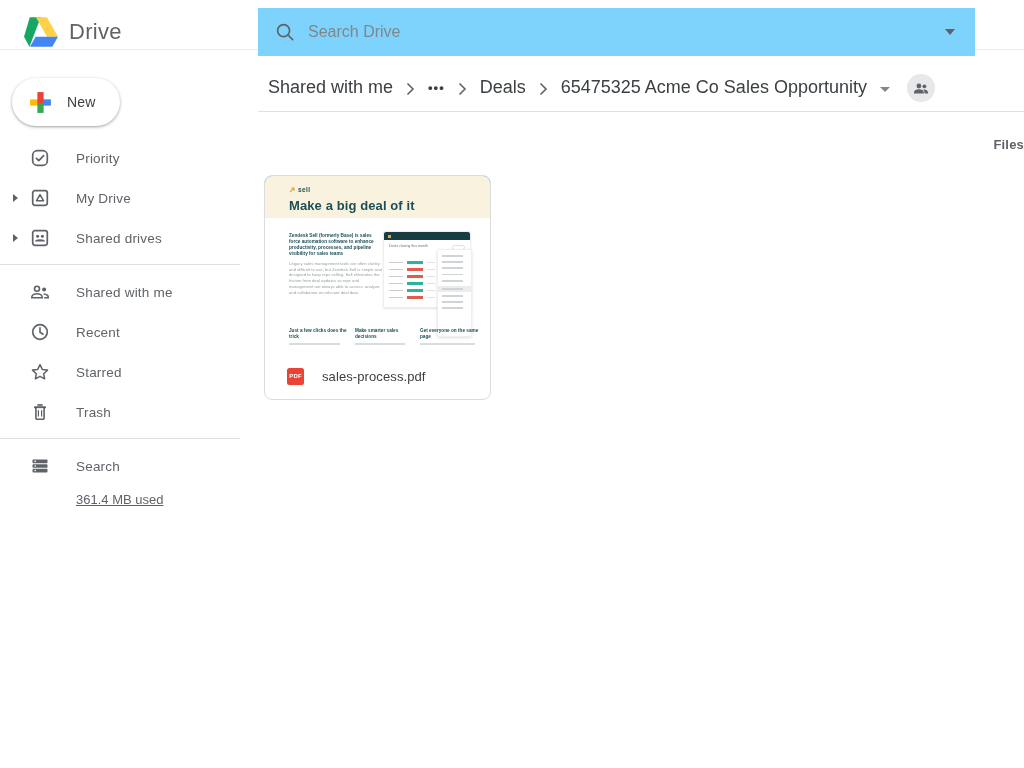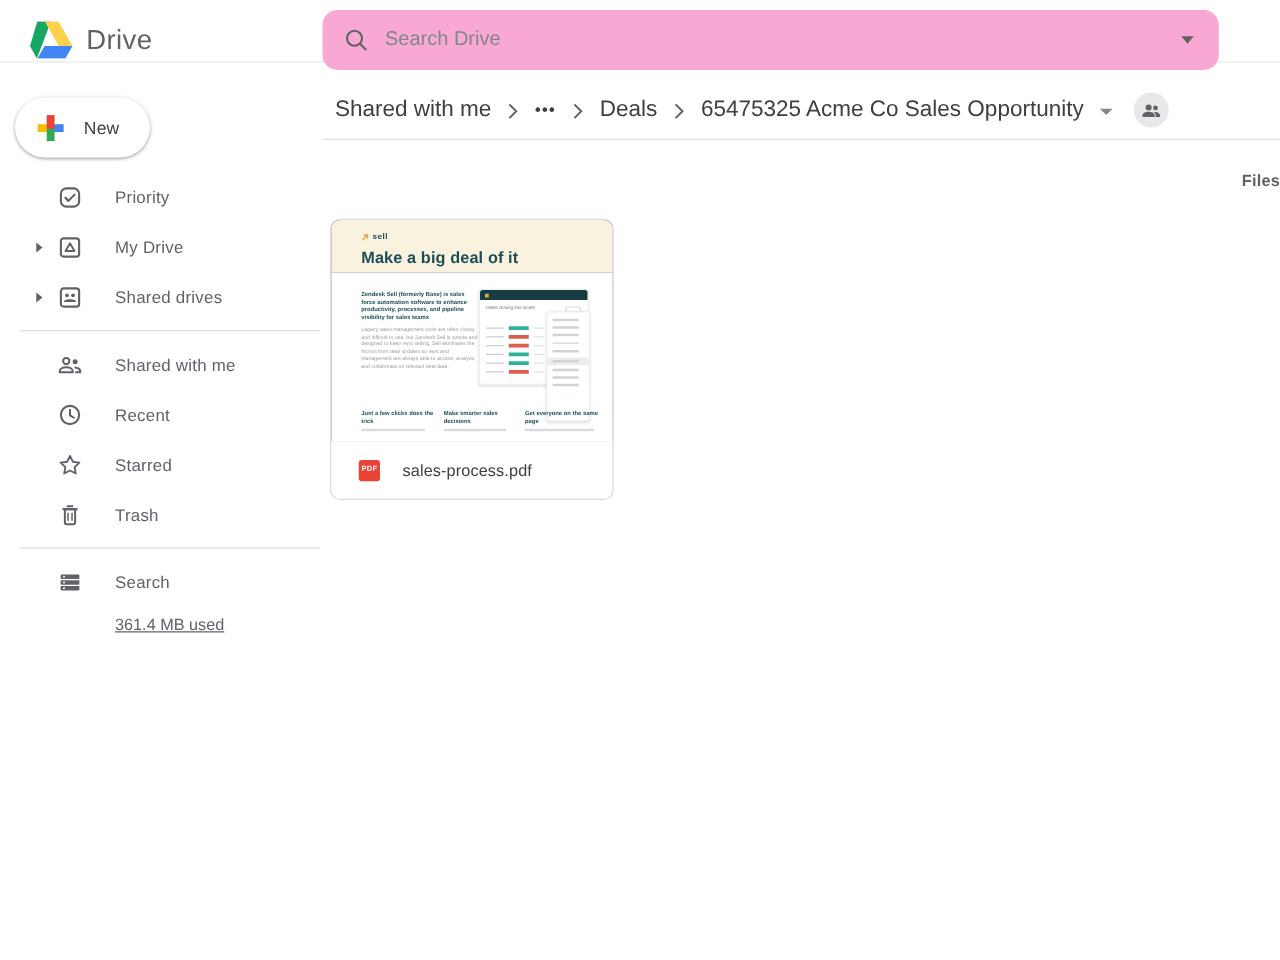--- a/index.html
+++ b/index.html
@@ -10,38 +10,38 @@
     position:relative; overflow:hidden;
   }
 
   
   .topbar { position:absolute; top:0; left:0; width:1024px; height:50px;
             background:#fff; border-bottom:1px solid #e8eaed; z-index:5; }
   .logo-area { position:absolute; left:24px; top:0; height:63px;
                display:flex; align-items:center; gap:11px; cursor:pointer; }
   .logo-text { font-size:22px; color:#5f6368; letter-spacing:.3px; }
   .searchbar { position:absolute; left:258px; top:8px; width:717px; height:48px;
-               background:#f9a8d4; border-radius:12px;
+               background:#7dd3fc; border-radius:0;
                display:flex; align-items:center; }
   .search-icon-wrap { margin-left:17px; display:flex; cursor:pointer; }
   .search-input { flex:1; height:100%; border:none; background:transparent; outline:none;
                   font-family:inherit; font-size:16px; color:#202124; margin-left:13px; }
   .search-input::placeholder { color:#80868b; }
   .search-caret { width:0; height:0; border-left:5px solid transparent;
                   border-right:5px solid transparent; border-top:6px solid #5f6368;
                   margin-right:20px; cursor:pointer; }
 
   
   .sidebar { position:absolute; top:64px; left:0; width:256px; bottom:0; background:#fff; }
   .new-btn { position:absolute; left:12px; top:14px; height:48px;
              padding:0 24px 0 16px; border:none; border-radius:24px; background:#fff;
              box-shadow:0 1px 2px 0 rgba(60,64,67,.30), 0 1px 3px 1px rgba(60,64,67,.15);
              display:flex; align-items:center; gap:14px; cursor:pointer; font-family:inherit; }
   .new-btn-label { font-size:14px; color:#3c4043; letter-spacing:.2px; }
-  .nav { position:absolute; top:74px; left:16px; width:256px; }
+  .nav { position:absolute; top:74px; left:0; width:256px; }
   .nav-item { position:relative; height:40px; cursor:pointer;
               border-radius:0 20px 20px 0; }
   .nav-arrow { position:absolute; left:13px; top:16px; width:0; height:0;
                border-top:4px solid transparent; border-bottom:4px solid transparent;
                border-left:5px solid #5f6368; cursor:pointer; }
   .nav-ic { position:absolute; left:30px; top:10px; width:20px; height:20px; }
   .nav-label { position:absolute; left:76px; top:50%; transform:translateY(-50%);
                font-size:13.5px; color:#5f6368; letter-spacing:.2px; }
   .side-divider { border-top:1px solid #e0e0e0; width:240px; margin:6px 0 7px 0; }
   .nav-item.storage { margin-top:6px; }
@@ -72,21 +72,21 @@
   .card-body { flex:1; position:relative; overflow:hidden;
                display:flex; align-items:center; justify-content:center; }
   .card-footer { height:46px; flex:none; display:flex; align-items:center;
                  padding-left:22px; gap:18px; }
   .file-name { font-size:13px; color:#3c4043; letter-spacing:.1px; }
   .pdf-mini { width:17px; height:17px; background:#ea4335; border-radius:2.5px;
               color:#fff; font-size:6px; font-weight:bold; letter-spacing:.2px;
               display:flex; align-items:center; justify-content:center; }
 
   
-  .thumb { position:absolute; inset:0; display:block; background:#6d28d9; }
+  .thumb { position:absolute; inset:0; display:block; background:#3b82f6; }
   .thumb-header { height:42px; background:#f8f2de; padding:10px 0 0 24px; }
   .thumb-logo { display:flex; align-items:center; gap:3px; }
   .logo-sell { font-size:6.5px; font-weight:bold; color:#1d4e57; letter-spacing:.4px; }
   .thumb-headline { margin-top:5px; font-size:13px; font-weight:bold;
                     color:#1d4e57; letter-spacing:.1px; }
   .thumb-body { position:relative; height:137px; background:#fff; }
   .intro-bold { position:absolute; left:24px; top:15px; width:95px;
                 font-size:4.7px; line-height:6px; font-weight:bold; color:#1d4e57; }
   .intro-light { position:absolute; left:24px; top:43px; width:95px;
                  font-size:4.2px; line-height:5.7px; color:#98a1a4; }

